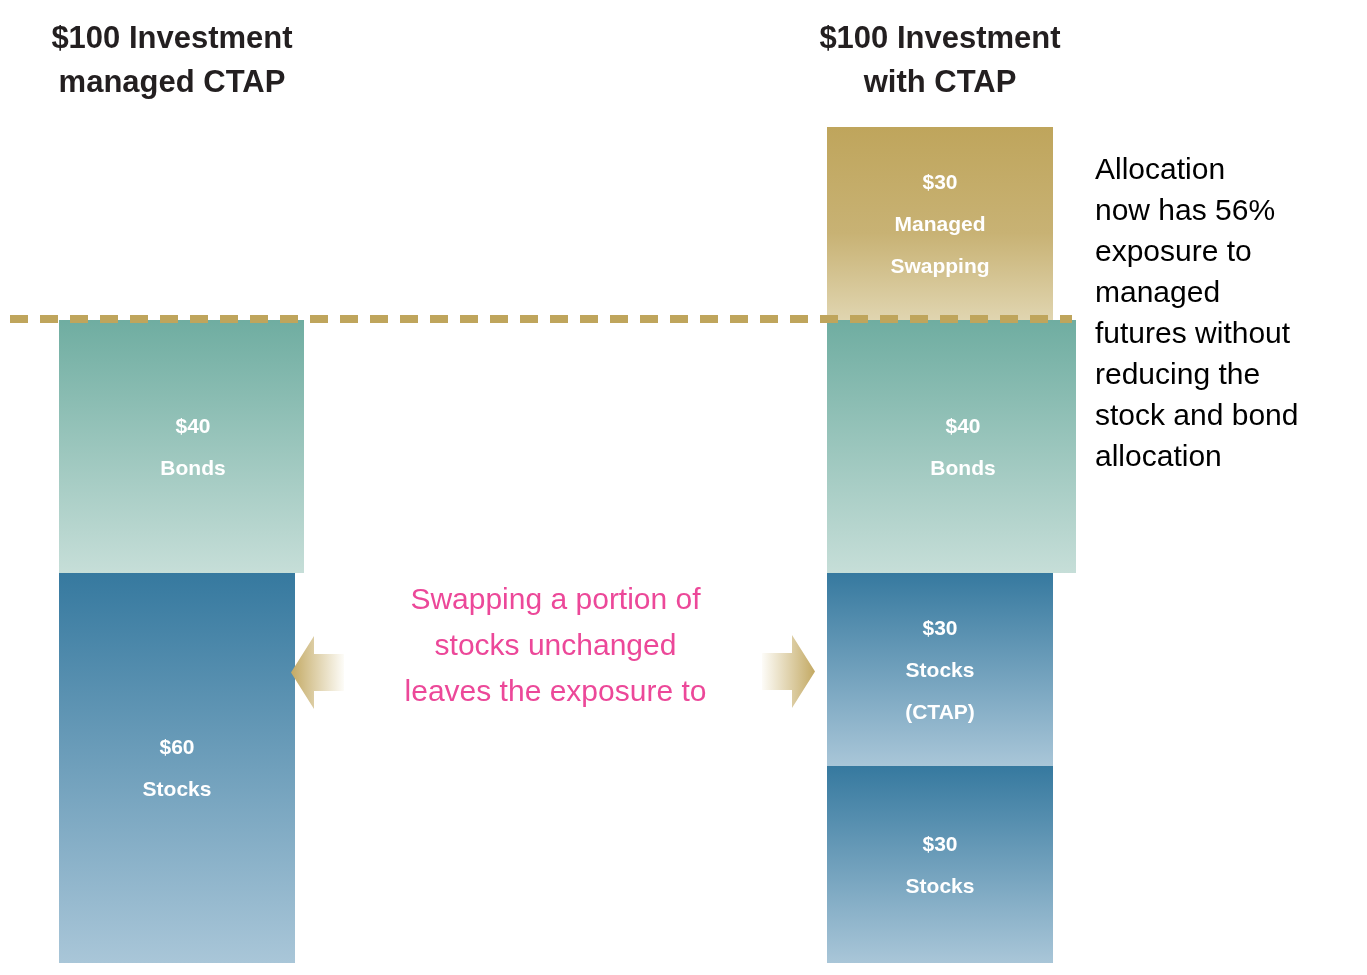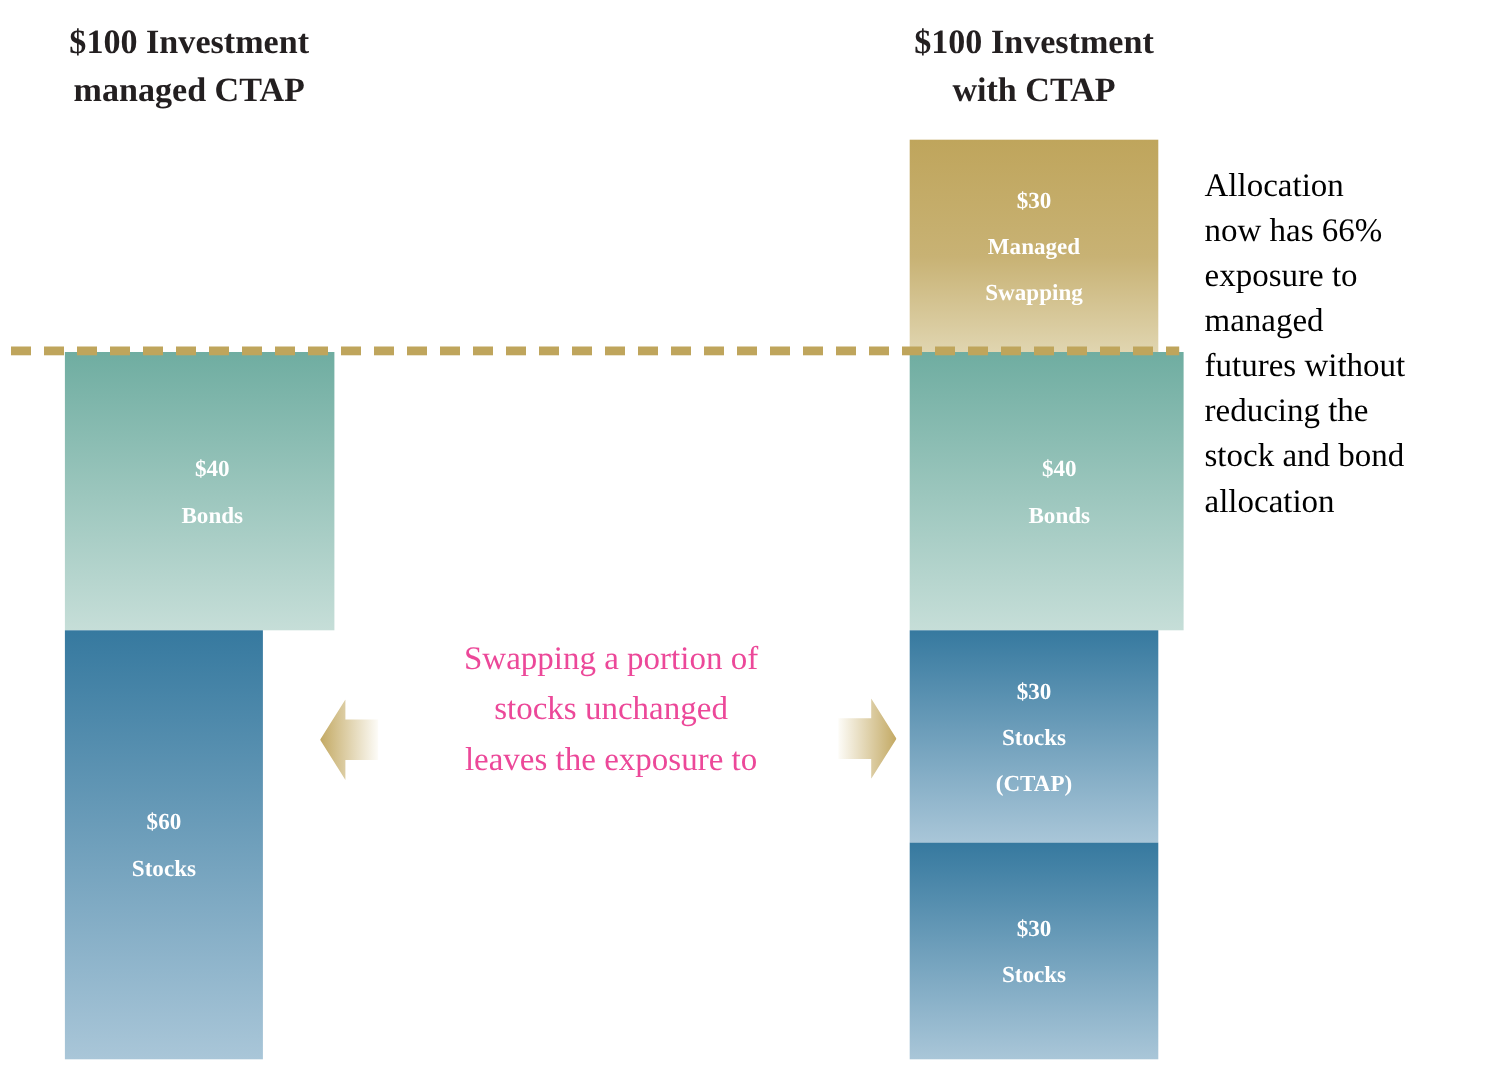--- a/index.html
+++ b/index.html
@@ -1,20 +1,20 @@
 <!DOCTYPE html>
 <html><head>
 <meta charset="utf-8">
 <style>
   html,body{margin:0;padding:0;background:#ffffff;}
   #canvas{
     position:relative;
     width:1367px;height:975px;
     background:#ffffff;
-    font-family:Liberation Serif, serif;
+    font-family:Liberation Sans, sans-serif;
     color:#231f20;
     overflow:hidden;
   }
   .col-title{
     position:absolute;
     width:310px;
     text-align:center;
     font-size:31px;
     font-weight:bold;
     line-height:44px;
@@ -34,21 +34,21 @@
     font-weight:bold;
     font-size:21px;
     line-height:42px;
   }
   .seg-gold{background:linear-gradient(180deg,#bfa55c 0%,#c8b274 55%,#e0d5b0 100%);}
   .seg-teal{background:linear-gradient(180deg,#6fada1 0%,#c6ded8 100%);padding-left:23px;}
   .seg-blue{background:linear-gradient(180deg,#36799f 0%,#a9c6d8 100%);}
 
   
   .lb-bonds {left:59px; width:222px; top:320px; height:253px;}
-  .lb-stocks{left:59px; width:180px; top:573px; height:390px;}
+  .lb-stocks{left:59px; width:236px; top:573px; height:390px;}
   
   .rb-mf    {left:827px;width:226px; top:127px; height:193px;}
   .rb-bonds {left:827px;width:226px; top:320px; height:253px;}
   .rb-ctap  {left:827px;width:226px; top:573px; height:193px;}
   .rb-stocks{left:827px;width:226px; top:766px; height:197px;}
 
   .dashed-line{
     position:absolute;
     left:10px;top:315px;
     width:1062px;height:8px;
@@ -144,21 +144,21 @@
   </svg>
 
   <div class="center-note">
     <span>Swapping a portion of</span>
     <span>stocks unchanged</span>
     <span>leaves the exposure to</span>
   </div>
 
   <div class="side-note">
     <span>Allocation</span>
-    <span>now has 66%</span>
+    <span>now has 56%</span>
     <span>exposure to</span>
     <span>managed</span>
     <span>futures without</span>
     <span>reducing the</span>
     <span>stock and bond</span>
     <span>allocation</span>
   </div>
 
 </div>
 

